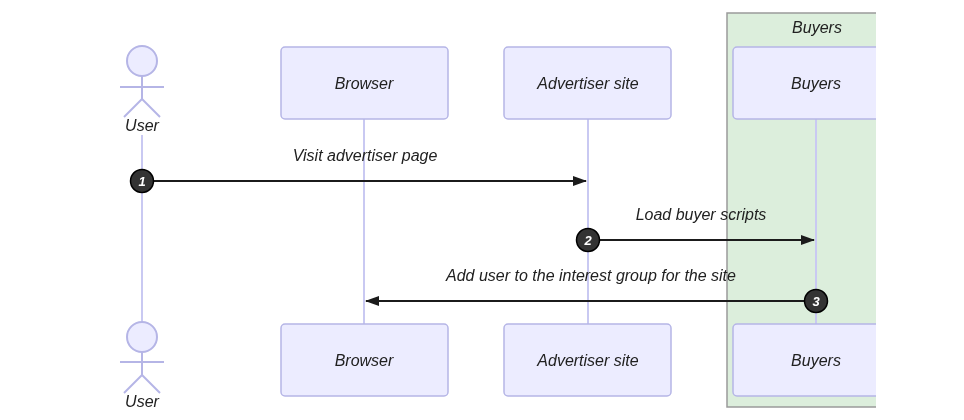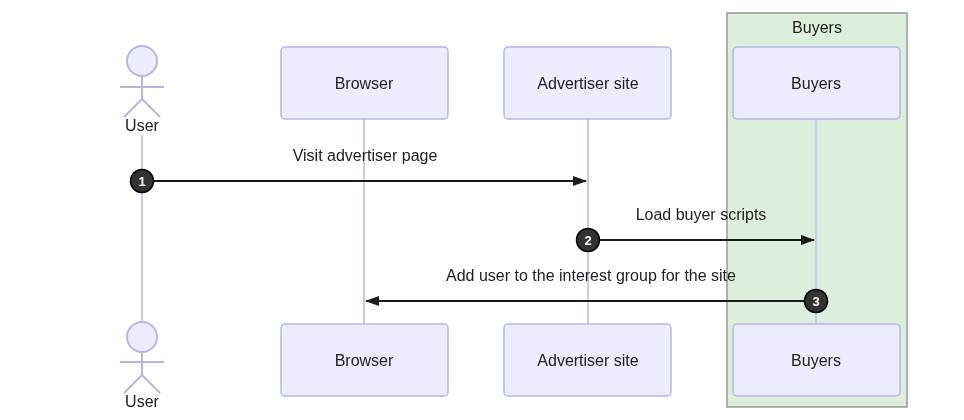--- a/index.html
+++ b/index.html
@@ -1,22 +1,23 @@
 <!DOCTYPE html>
 <html><head>
 <meta charset="utf-8">
 <style>
   html, body { margin: 0; padding: 0; background: #ffffff; }
   .stage {
     position: relative;
-    width: 964px;
+    width: 876px;
     height: 420px;
     background: #ffffff;
     font-family: "Liberation Sans", sans-serif;
     overflow: hidden;
+    font-style: italic;
   }
   svg text {
     font-family: "Liberation Sans", sans-serif;
     fill: #212121;
     font-size: 16px;
   }
   .participant-box {
     fill: #ececff;
     stroke: #b5b5e6;
     stroke-width: 1.5;

